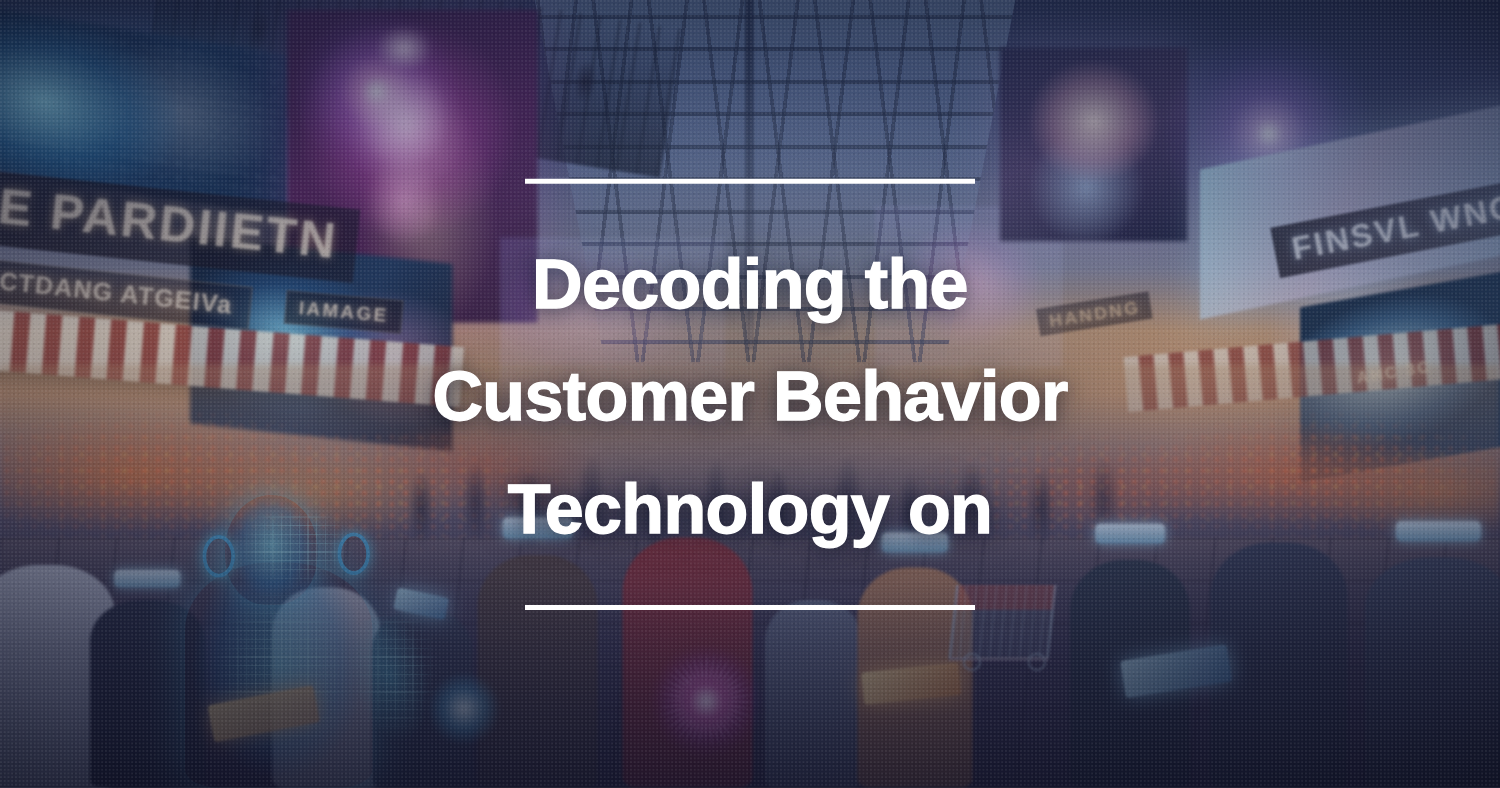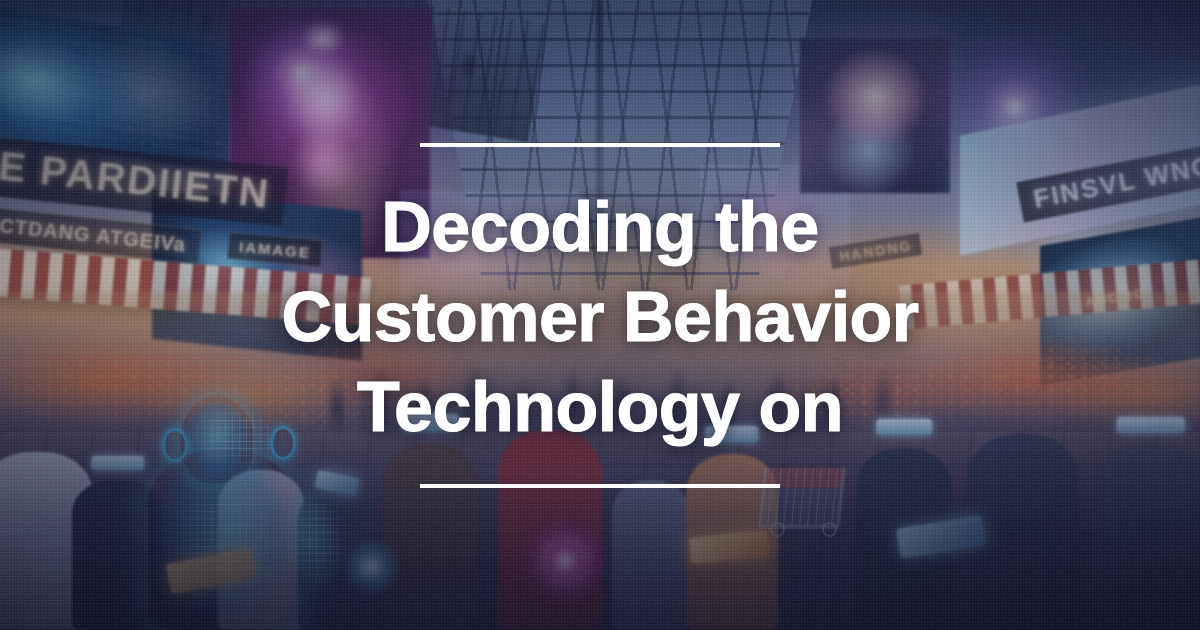--- a/index.html
+++ b/index.html
@@ -571,21 +571,21 @@
   }
   #rule-top { margin-bottom: 35px; }
   #rule-bottom { margin-top: 32px; }
 
   #title {
     margin: 0;
     text-align: center;
     color: #ffffff;
     font-family: "Liberation Sans", sans-serif;
     font-weight: 700;
-    font-size: 70px;
+    font-size: 56px;
     line-height: 90px;
     letter-spacing: -0.5px;
     text-shadow:
       0 2px 14px rgba(10,14,32,.55),
       0 0 36px rgba(12,16,34,.35);
     -webkit-text-stroke: 1.1px #ffffff;
   }
   #title .line { display: block; white-space: nowrap; }
 </style>
 </head>

